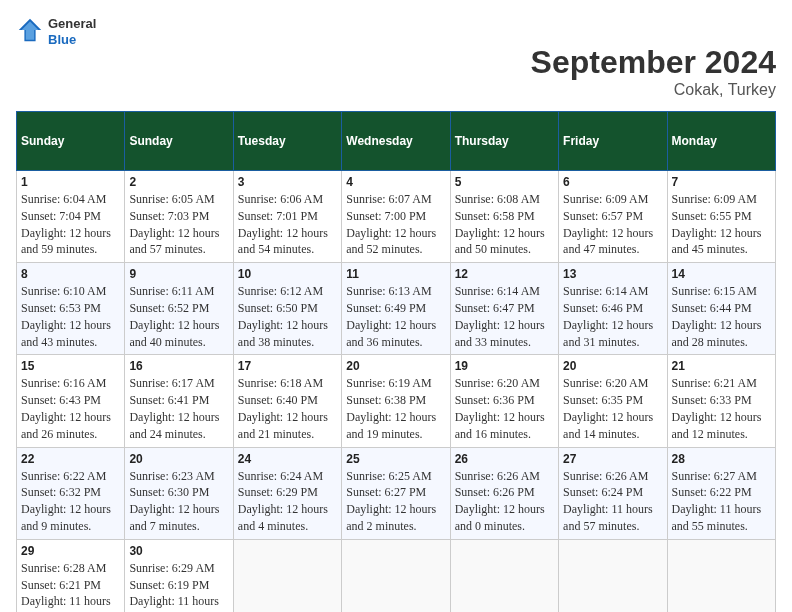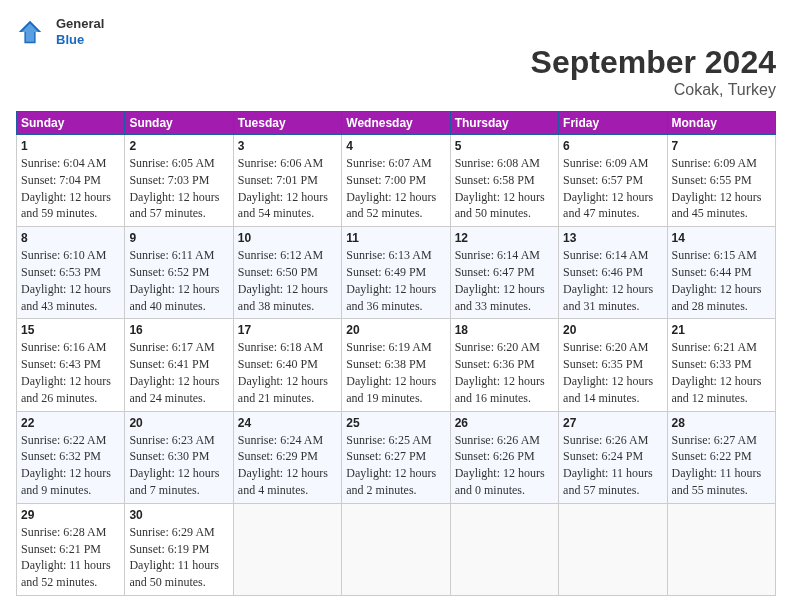--- a/index.html
+++ b/index.html
@@ -11,22 +11,22 @@
       padding: 16px;
     }
     .header {
       display: flex;
       justify-content: space-between;
       align-items: flex-start;
       margin-bottom: 12px;
     }
     .logo {
       display: flex;
-      align-items: center;
-      gap: 12px;
+      align-items: flex-start;
+      gap: 4px;
     }
     .logo-text {
       display: flex;
       flex-direction: column;
       font-size: 13px;
       font-weight: bold;
       line-height: 1.2;
     }
     .logo-text .general { color: #333; }
     .logo-text .blue { color: #1a6abf; }
@@ -46,23 +46,23 @@
     .location {
       font-size: 16px;
       color: #555;
     }
     .calendar {
       width: 100%;
       border-collapse: collapse;
       font-size: 10px;
     }
     .calendar th {
-      background-color: #a21caf;
+      background-color: #14532d;
       color: #fff;
-      padding: 4px 4px;
+      padding: 22px 4px;
       text-align: left;
       font-size: 12px;
       font-weight: bold;
       border: 1px solid #1a5da0;
     }
     .calendar td {
       border: 1px solid #ccc;
       vertical-align: top;
       padding: 4px 4px;
       width: 108px;
@@ -193,21 +193,21 @@
   </td>
         <td>
     <span class="day-num">17</span>
     <div class="day-info">Sunrise: 6:18 AM<br>Sunset: 6:40 PM<br>Daylight: 12 hours and 21 minutes.</div>
   </td>
         <td>
     <span class="day-num">20</span>
     <div class="day-info">Sunrise: 6:19 AM<br>Sunset: 6:38 PM<br>Daylight: 12 hours and 19 minutes.</div>
   </td>
         <td>
-    <span class="day-num">18</span>
+    <span class="day-num">19</span>
     <div class="day-info">Sunrise: 6:20 AM<br>Sunset: 6:36 PM<br>Daylight: 12 hours and 16 minutes.</div>
   </td>
         <td>
     <span class="day-num">20</span>
     <div class="day-info">Sunrise: 6:20 AM<br>Sunset: 6:35 PM<br>Daylight: 12 hours and 14 minutes.</div>
   </td>
         <td>
     <span class="day-num">21</span>
     <div class="day-info">Sunrise: 6:21 AM<br>Sunset: 6:33 PM<br>Daylight: 12 hours and 12 minutes.</div>
   </td>

